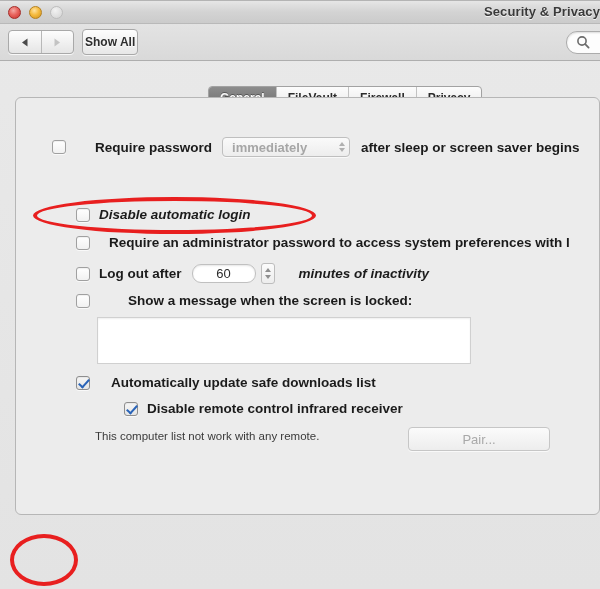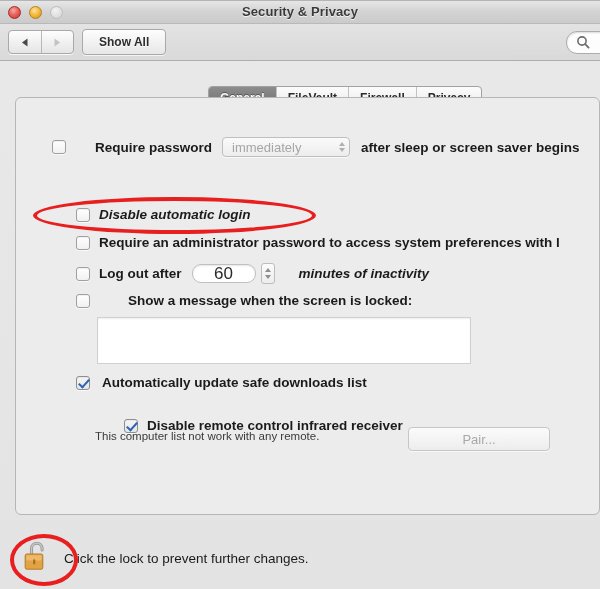--- a/index.html
+++ b/index.html
@@ -33,21 +33,21 @@
     left: 0; top: 0;
     width: 600px;
     height: 22px;
     background: linear-gradient(to bottom, #e6e6e6 0%, #d3d3d3 50%, #cbcbcb 100%);
     border-bottom: 1px solid #b9b9b9;
   }
   .title-text {
     position: absolute;
     left: 0; top: 3px;
     width: 600px;
-    text-align: center;
+    text-align: right;
     font-size: 13px;
     font-weight: bold;
     color: #3a3a3a;
     text-shadow: 0 1px 0 rgba(255,255,255,0.75);
     letter-spacing: 0.1px;
   }
   .traffic {
     position: absolute;
     top: 5px;
     width: 13px;
@@ -100,21 +100,21 @@
     font-size: 9px;
     color: #4a4a4a;
   }
   .seg-btn + .seg-btn { border-left: 1px solid #b8b8b8; }
   .seg-btn.disabled { color: #bcbcbc; }
 
   .show-all {
     position: absolute;
     left: 82px; top: 5px;
     height: 24px;
-    padding: 0 16px;
+    padding: 0 2px;
     display: flex;
     align-items: center;
     justify-content: center;
     font-size: 12px;
     font-weight: bold;
     color: #2e2e2e;
     background: linear-gradient(to bottom, #fdfdfd 0%, #e7e7e7 100%);
     border: 1px solid #a9a9a9;
     border-radius: 4px;
     box-shadow: 0 1px 0 rgba(255,255,255,0.7);
@@ -226,20 +226,21 @@
     background: linear-gradient(to bottom, #fafafa 0%, #ededed 100%);
     border: 1px solid #bfbfbf;
     border-radius: 4px;
     box-shadow: 0 1px 0 rgba(255,255,255,0.7);
     box-sizing: border-box;
   }
   .popup .pv {
     font-size: 13px;
     color: #a6a6a6;
     white-space: nowrap;
+    font-weight: bold;
   }
   .arrows {
     margin-left: auto;
     padding-left: 14px;
     display: flex;
     flex-direction: column;
     line-height: 0;
   }
   .arr {
     width: 0; height: 0;
@@ -253,21 +254,21 @@
   .numfield {
     width: 64px;
     height: 19px;
     background: #ffffff;
     border: 1px solid #c0c0c0;
     border-radius: 9px;
     box-shadow: inset 0 1px 2px rgba(0,0,0,0.1);
     display: flex;
     align-items: center;
     justify-content: center;
-    font-size: 17px;
+    font-size: 13px;
     color: #2b2b2b;
     box-sizing: border-box;
   }
   .stepper {
     width: 14px;
     height: 21px;
     margin-left: 5px;
     background: linear-gradient(to bottom, #fbfbfb 0%, #ededed 100%);
     border: 1px solid #bdbdbd;
     border-radius: 3px;
@@ -403,21 +404,21 @@
     </div>
 
 
     <div class="row" style="left:76px; top:206px;font-style:italic;">
       <div class="cb"></div>
       <span class="lbl" style="margin-left:9px;">Disable automatic login</span>
     </div>
 
     <div class="row" style="left:76px; top:234px;">
       <div class="cb"></div>
-      <span class="lbl" style="margin-left:9px;">Require an administrator password to access system preferences with l</span>
+      <span class="lbl" style="margin-left:19px;">Require an administrator password to access system preferences with l</span>
     </div>
 
     <div class="row" style="left:76px; top:262px;">
       <div class="cb"></div>
       <span class="lbl" style="margin-left:9px;">Log out after</span>
       <div class="numfield" style="margin-left:10px;">60</div>
       <div class="stepper">
         <span class="arr arr-up"></span>
         <span class="arr arr-dn"></span>
       </div>
@@ -425,41 +426,29 @@
     </div>
 
     <div class="row" style="left:76px; top:292px;gap:29px;">
       <div class="cb"></div>
       <span class="lbl" style="margin-left:9px;">Show a message when the screen is locked:</span>
     </div>
     <div class="msgbox" placeholder=""></div>
 
     <div class="row" style="left:76px; top:374px;">
       <div class="cb checked"></div>
-      <span class="lbl" style="margin-left:12px;">Automatically update safe downloads list</span>
-    </div>
-
-    <div class="row" style="left:76px; top:417px;padding-left:48px;">
+      <span class="lbl" style="margin-left:21px;">Automatically update safe downloads list</span>
+    </div>
+
+    <div class="row" style="left:76px; top:400px;padding-left:48px;">
       <div class="cb checked"></div>
       <span class="lbl" style="margin-left:9px;">Disable remote control infrared receiver</span>
     </div>
 
     <div class="small-note">This computer list not work with any remote.</div>
     <div class="pair-btn">Pair...</div>
 
-    <div class="lock-row">
-      <span>
-        <svg width="30" height="34" viewBox="0 0 30 34">
-          <path d="M9.5 15 V9.5 A5.3 5.3 0 0 1 20.1 9.5 V11" fill="none" stroke="#9a9a9a" stroke-width="3.1" stroke-linecap="round"></path>
-          <path d="M9.5 15 V9.5 A5.3 5.3 0 0 1 20.1 9.5 V11" fill="none" stroke="#c9c9c9" stroke-width="1.2" stroke-linecap="round"></path>
-          <rect x="3.2" y="15" width="17.6" height="15.2" rx="1.6" fill="#e2a246" stroke="#b47a22" stroke-width="1"></rect>
-          <rect x="4.4" y="16.2" width="15.2" height="5.4" rx="1" fill="#efbd74" opacity="0.85"></rect>
-          <rect x="11.1" y="20.2" width="2.2" height="5.4" rx="1.1" fill="#a86f1c"></rect>
-        </svg>
-      </span>
-      <span class="lock-caption">Click the lock to prevent further changes.</span>
-    </div>
 
     <div class="annot-oval" id="oval-login"></div>
     <div class="annot-oval" id="oval-lock"></div>
 
   </div>
 </div>
 
 </body></html>

